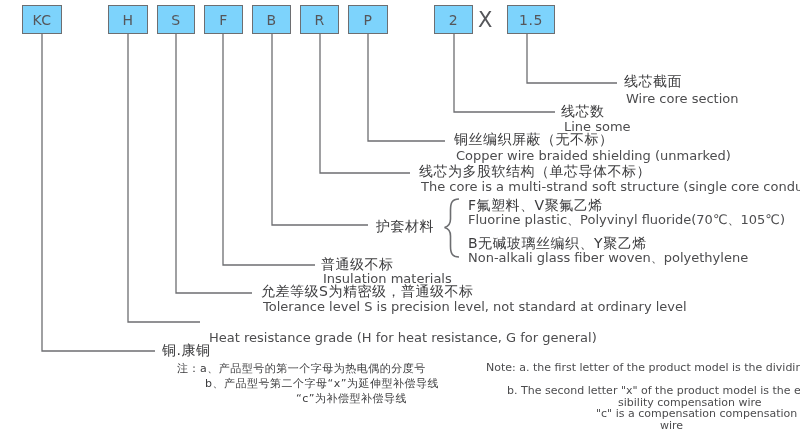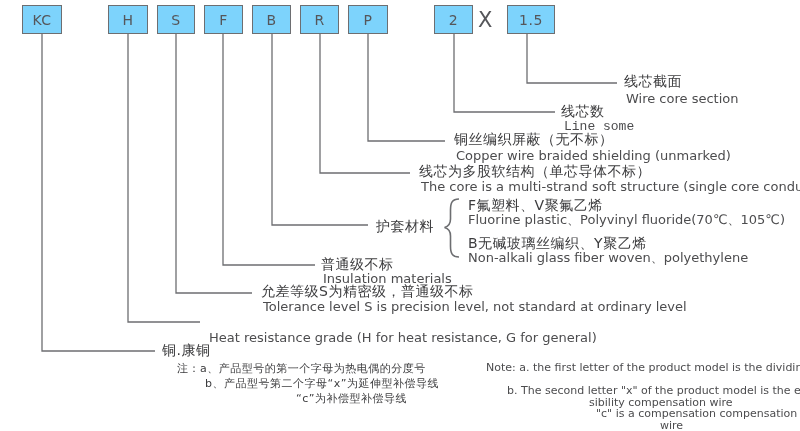--- a/index.html
+++ b/index.html
@@ -56,21 +56,21 @@
   <div class="code-box" style="left:300px;width:39px;">R</div>
   <div class="code-box" style="left:348px;width:40px;">P</div>
   <div class="code-box" style="left:434px;width:39px;">2</div>
   <div class="sep" style="left:478px;">X</div>
   <div class="code-box" style="left:507px;width:48px;">1.5</div>
 
   <div class="lbl zh" style="left:624px;top:74px;">线芯截面</div>
   <div class="lbl en" style="left:626px;top:92px;">Wire core section</div>
 
   <div class="lbl zh" style="left:561px;top:104px;">线芯数</div>
-  <div class="lbl en" style="left:564px;top:120px;font-family:Liberation Mono, monospace;">Line some</div>
+  <div class="lbl en" style="left:564px;top:120px;">Line some</div>
 
   <div class="lbl zh" style="left:454px;top:132px;">铜丝编织屏蔽（无不标）</div>
   <div class="lbl en" style="left:456px;top:149px;">Copper wire braided shielding (unmarked)</div>
 
   <div class="lbl zh" style="left:419px;top:164px;">线芯为多股软结构（单芯导体不标）</div>
   <div class="lbl en" style="left:421px;top:180px;">The core is a multi-strand soft structure (single core conductor is not standard)</div>
 
   <div class="lbl zh" style="left:376px;top:219px;">护套材料</div>
   <div class="lbl zh" style="left:468px;top:198px;">F氟塑料、V聚氟乙烯</div>
   <div class="lbl en" style="left:468px;top:213px;">Fluorine plastic、Polyvinyl fluoride(70℃、105℃)</div>
@@ -86,17 +86,17 @@
   <div class="lbl en" style="left:209px;top:331px;">Heat resistance grade (H for heat resistance, G for general)</div>
 
   <div class="lbl zh" style="left:162px;top:343px;">铜.康铜</div>
 
   <div class="lbl note-zh" style="left:177px;top:361px;">注：a、产品型号的第一个字母为热电偶的分度号</div>
   <div class="lbl note-zh" style="left:205px;top:376px;">b、产品型号第二个字母“x”为延伸型补偿导线</div>
   <div class="lbl note-zh" style="left:296px;top:391px;">“c”为补偿型补偿导线</div>
 
   <div class="lbl note-en" style="left:486px;top:361px;">Note: a. the first letter of the product model is the dividing</div>
   <div class="lbl note-en" style="left:507px;top:384px;">b. The second letter "x" of the product model is the exten</div>
-  <div class="lbl note-en" style="left:589px;top:395.5px;">sibility compensation wire</div>
+  <div class="lbl note-en" style="left:618px;top:395.5px;">sibility compensation wire</div>
   <div class="lbl note-en" style="left:596px;top:407px;">"c" is a compensation compensation</div>
   <div class="lbl note-en" style="left:660px;top:418.5px;">wire</div>
 
 </div>
 
 </body></html>

